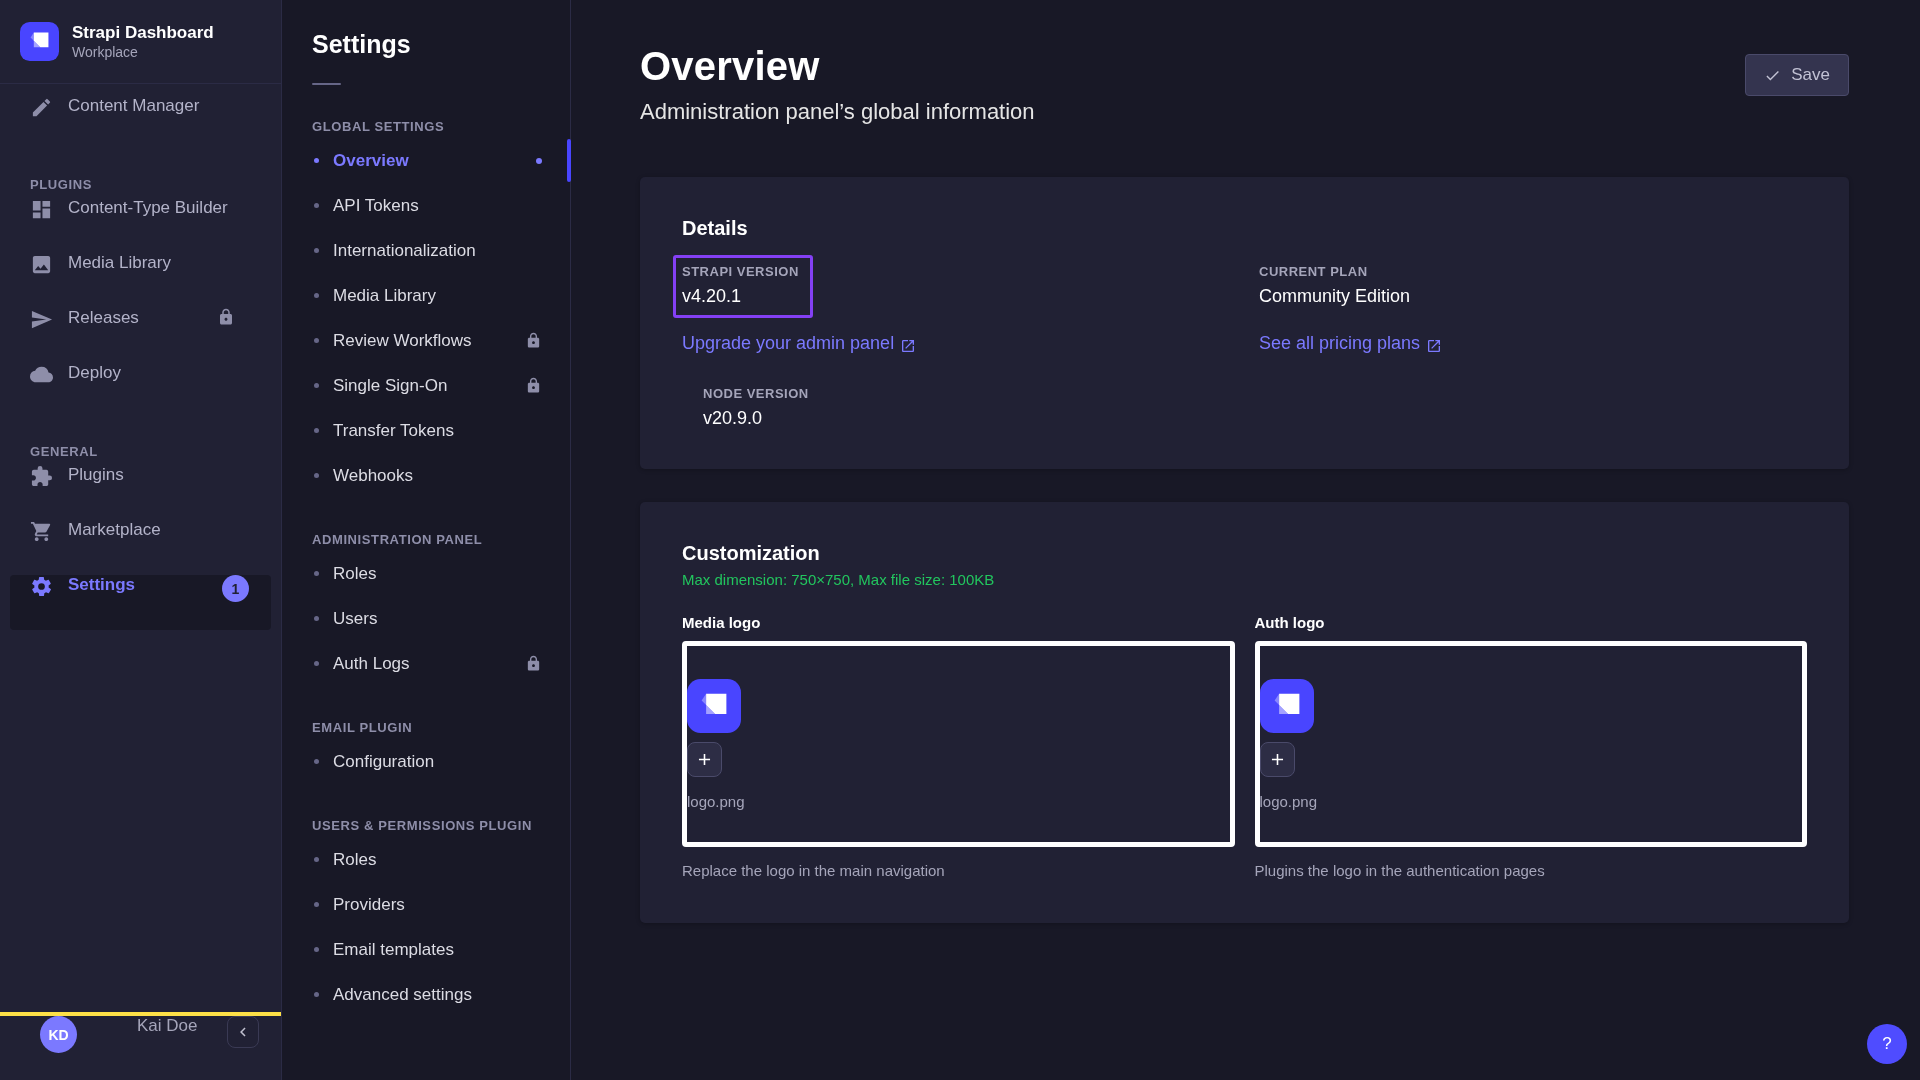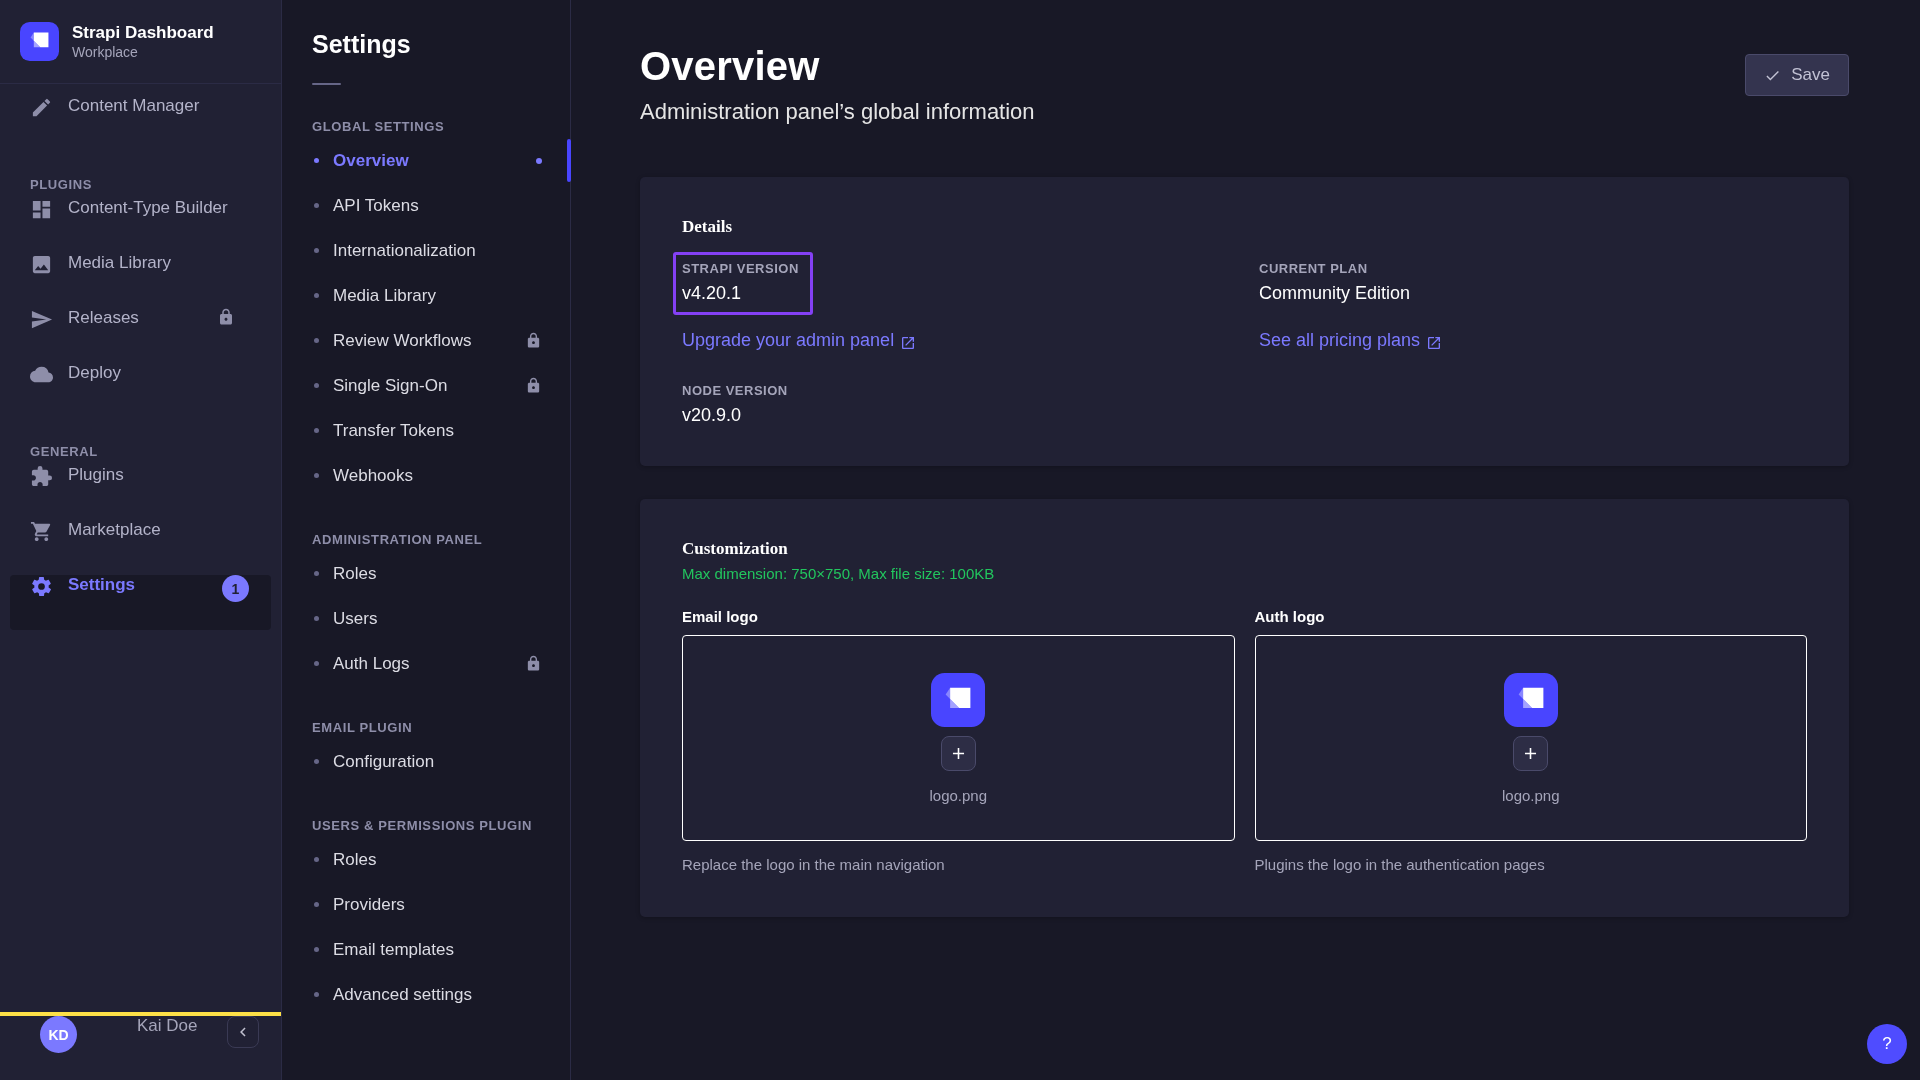--- a/index.html
+++ b/index.html
@@ -46,38 +46,38 @@
   
   .content { flex:1; background:#181826; position:relative; overflow:hidden; }
   .page-header { display:flex; align-items:flex-start; justify-content:space-between; padding:44px 71px 0 69px; }
   .page-title { font-size:40px; font-weight:bold; color:#fff; letter-spacing:.2px; }
   .page-subtitle { font-size:22px; color:#e5e5e5; margin-top:10px; }
   .save-btn { display:flex; align-items:center; gap:10px; height:42px; padding:0 18px; background:#34344f; border:1px solid #4a4a6a; border-radius:4px; color:#c2c2d4; font-size:17px; cursor:pointer; margin-top:10px; font-family:inherit; }
   .save-btn svg { width:17px; height:17px; }
 
   .card { background:#212134; border-radius:5px; margin:0 71px 0 69px; padding:40px 42px; box-shadow:0 1px 4px rgba(0,0,0,.25); }
   .card-details { margin-top:52px; }
-  .card-title { font-size:17px; font-weight:bold; color:#fff;font-family:Liberation Serif, serif; }
+  .card-title { font-size:20px; font-weight:bold; color:#fff; }
   .card-subtitle { font-size:15px; color:#22c55e; margin-top:6px; }
 
   .details-grid { display:grid; grid-template-columns:577px 1fr; margin-top:24px; }
   .field { width:max-content; }
   .field-label { font-size:13px; font-weight:bold; letter-spacing:.5px; color:#a5a5ba; }
   .field-value { font-size:18px; color:#fff; margin-top:7px; }
   .hl-wrap { position:relative; width:max-content; }
   .highlight-box { position:absolute; left:-9px; top:-9px; right:-14px; bottom:-11px; border:3px solid #8440f5; border-radius:3px; pointer-events:none; }
   .ext-link { display:inline-flex; align-items:flex-end; gap:6px; color:#7b79ff; font-size:18px; text-decoration:none; cursor:pointer; margin-top:26px; }
   .ext-link svg { width:16px; height:16px; }
-  .field + .field, .node-field { margin-top:32px; }
+  .field + .field, .node-field { margin-top:32px;margin-left:21px; }
 
   
   .card-custom { margin-top:33px; padding-bottom:44px; }
   .logo-grid { display:grid; grid-template-columns:1fr 1fr; column-gap:20px; margin-top:26px; }
   .logo-label { font-size:15px; font-weight:bold; color:#fff; margin-bottom:10px; }
-  .upload-box { height:206px; border:1px solid #ffffff; border-radius:4px; background:#212134; display:flex; flex-direction:column; align-items:center; justify-content:center; cursor:pointer; }
+  .upload-box { height:206px; border:5px solid #ffffff; border-radius:4px; background:#212134; display:flex; flex-direction:column; align-items:flex-start; justify-content:center; cursor:pointer; }
   .upload-logo { width:54px; height:54px; }
   .plus-btn { width:35px; height:35px; margin-top:9px; border:1px solid #4a4a6a; border-radius:8px; background:#2d2d45; color:#fff; display:flex; align-items:center; justify-content:center; cursor:pointer; }
   .plus-btn svg { width:19px; height:19px; }
   .file-name { font-size:15px; color:#a5a5ba; margin-top:16px; }
   .upload-caption { font-size:15px; color:#a5a5ba; margin-top:15px; }
 
   .help-btn { position:absolute; right:13px; bottom:16px; width:40px; height:40px; border-radius:50%; background:#4f4cff; border:none; color:#fff; font-size:17px; font-family:inherit; cursor:pointer; display:flex; align-items:center; justify-content:center; }
 </style>
 </head>
 <body>
@@ -307,21 +307,21 @@
           </a>
         </div>
       </div>
     </section>
 
     <section class="card card-custom">
       <h2 class="card-title">Customization</h2>
       <div class="card-subtitle">Max dimension: 750×750, Max file size: 100KB</div>
       <div class="logo-grid">
         <div>
-          <div class="logo-label">Email logo</div>
+          <div class="logo-label">Media logo</div>
           <div class="upload-box">
             <svg class="upload-logo" viewBox="0 0 24 24">
               <rect width="24" height="24" rx="6" fill="#4945FF"></rect>
               <path d="M8.5 6.5h9v9h-5l-4-4z" fill="#ffffff"></path>
               <path d="M8.5 11.5l4 4h-4z" fill="#ffffff" opacity="0.5"></path>
               <path d="M8.5 6.5v5l-2-2z" fill="#ffffff" opacity="0.35"></path>
             </svg>
             <button class="plus-btn">
               <svg viewBox="0 0 24 24" fill="currentColor">
                   <path d="M19 13h-6v6h-2v-6H5v-2h6V5h2v6h6v2z"></path>

